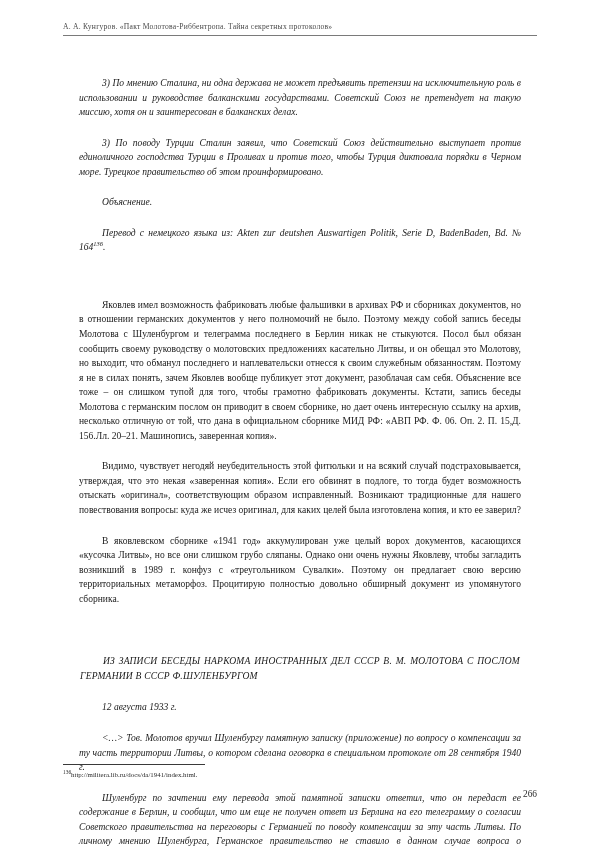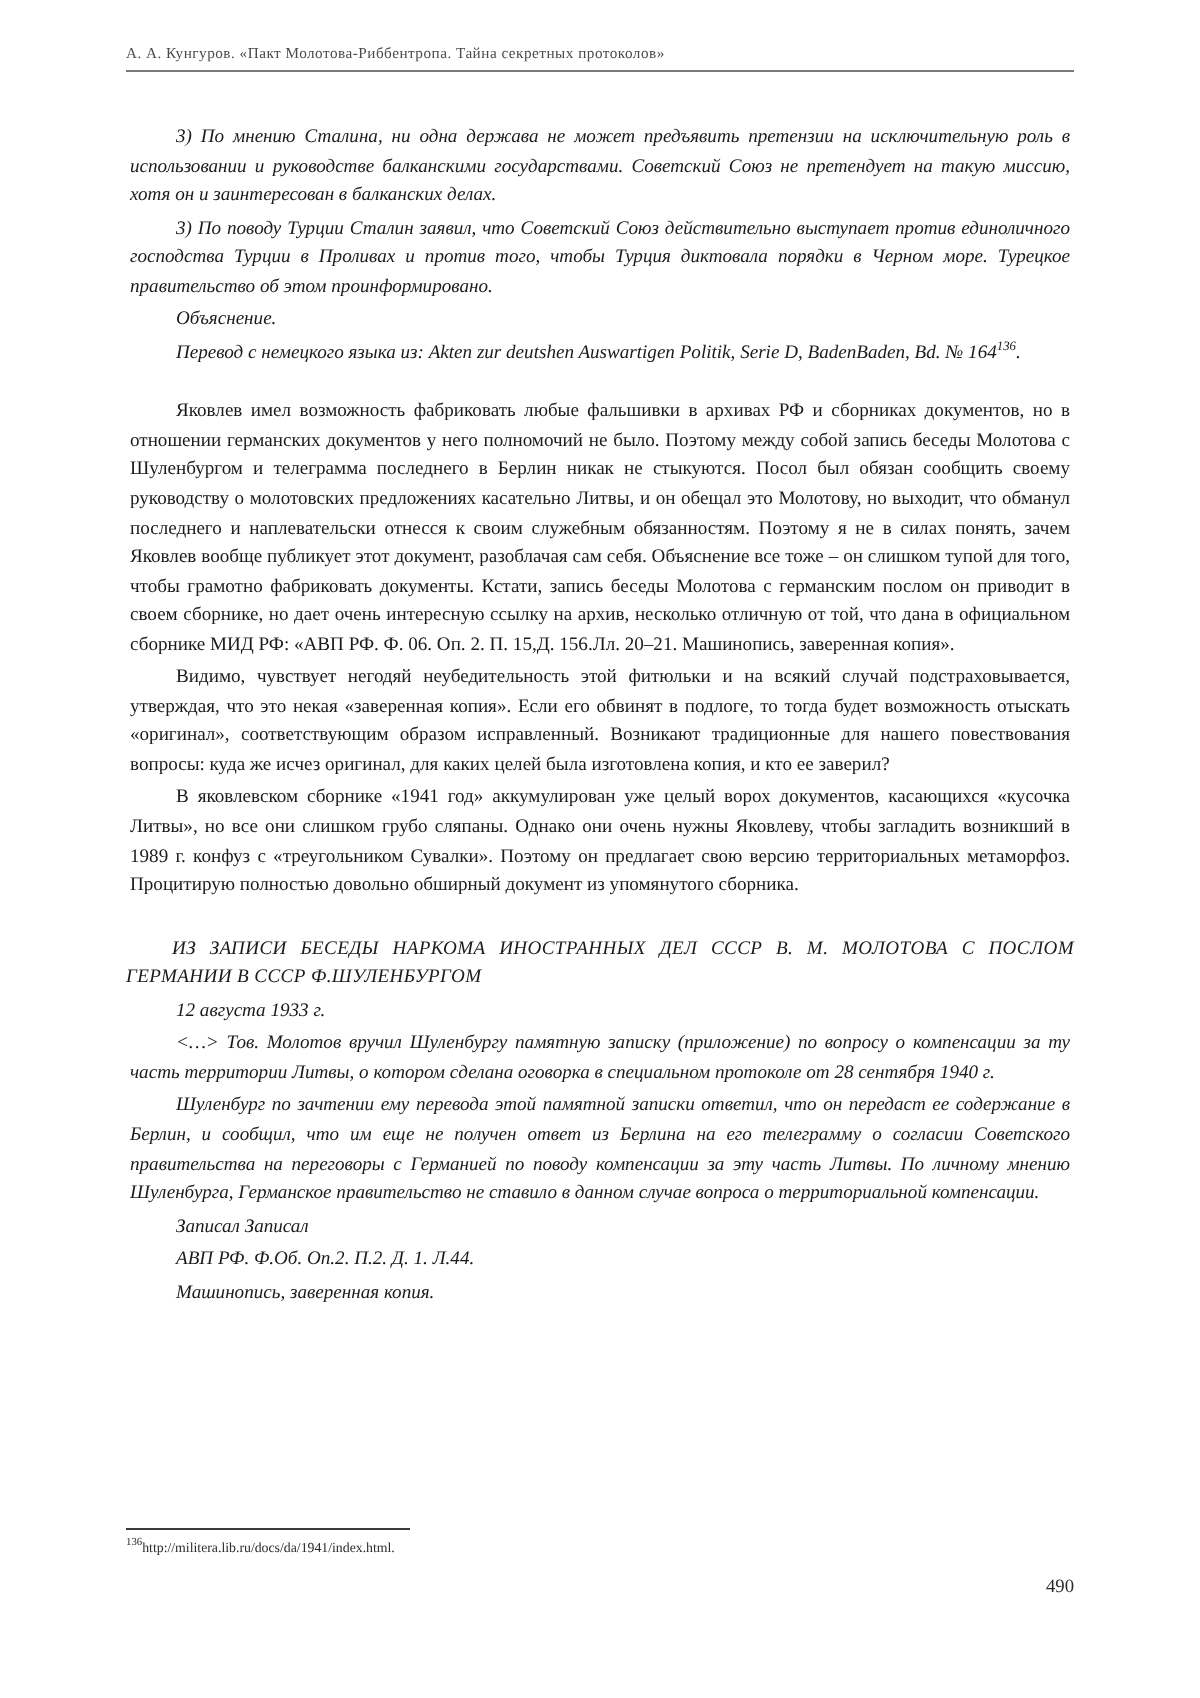--- a/index.html
+++ b/index.html
@@ -43,21 +43,21 @@
     height: 0;
   }
   
   .column {
     position: absolute;
     left: 63px;
     top: 60px;
     width: 474px;
   }
   p {
-    margin: 2px;
+    margin: 16px;
     font-size: 9.55px;
     line-height: 14.55px;
     text-align: justify;
     text-justify: inter-word;
     text-indent: 23px;
     hyphens: manual;
   }
   p.ital {
     font-style: italic;
   }
@@ -69,21 +69,21 @@
     line-height: 0;
   }
   
   .doc-heading {
     font-style: italic;
     font-size: 9.55px;
     line-height: 14.55px;
     text-indent: 23px;
     text-align: justify;
     letter-spacing: 0.2px;
-    margin: 0;
+    margin: 17px;
   }
   
   .footnote-area {
     position: absolute;
     left: 63px;
     top: 764px;
     width: 474px;
   }
   .footnote-rule {
     border-top: 0.9px solid #3a3a3a;
@@ -144,15 +144,15 @@
     <p class="ital">АВП РФ. Ф.Об. Оп.2. П.2. Д. 1. Л.44.</p>
     <p class="ital">Машинопись, заверенная копия.</p>
 
   </div>
 
   <div class="footnote-area">
     <div class="footnote-rule"></div>
     <p class="footnote"><sup>136</sup><span>http://militera.lib.ru/docs/da/1941/index.html.</span></p>
   </div>
 
-  <div class="folio">490</div>
+  <div class="folio">266</div>
 
 </div>
 
 </body></html>

